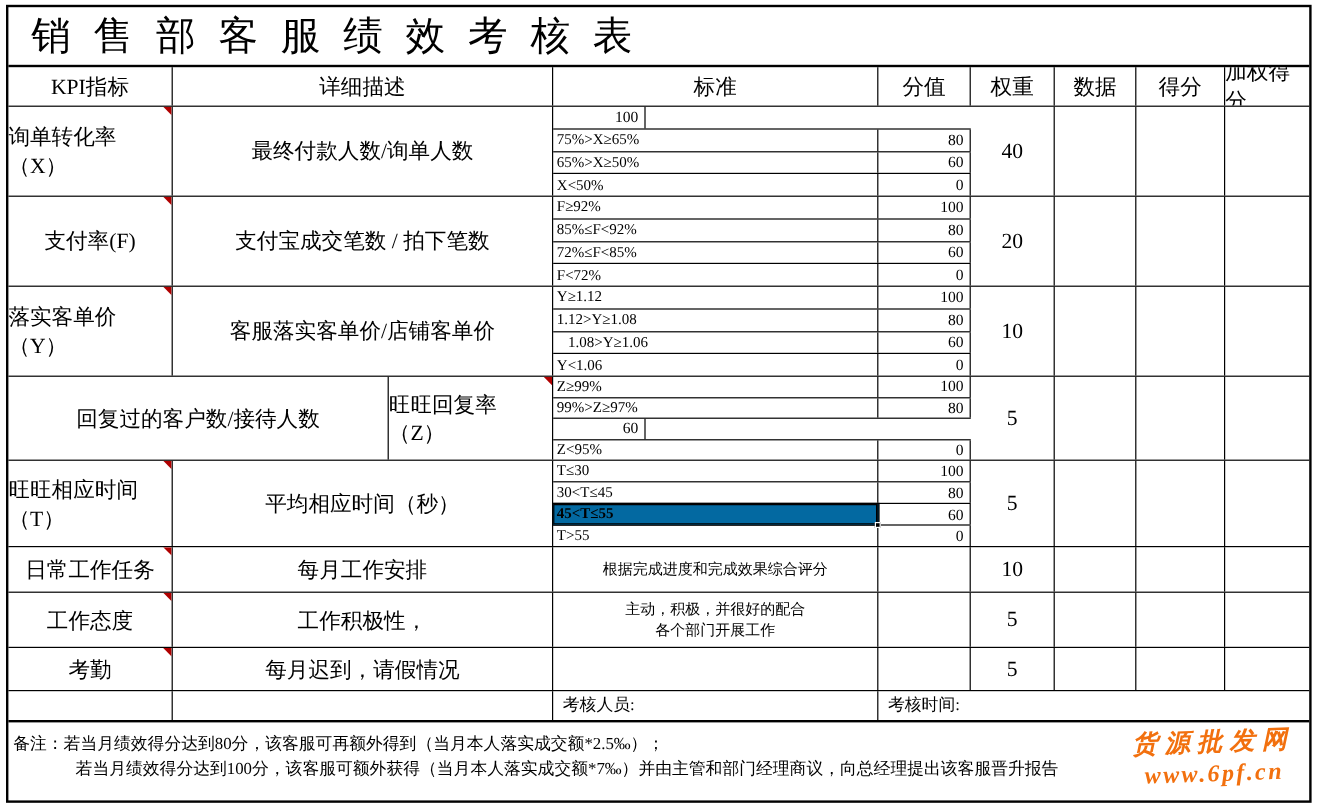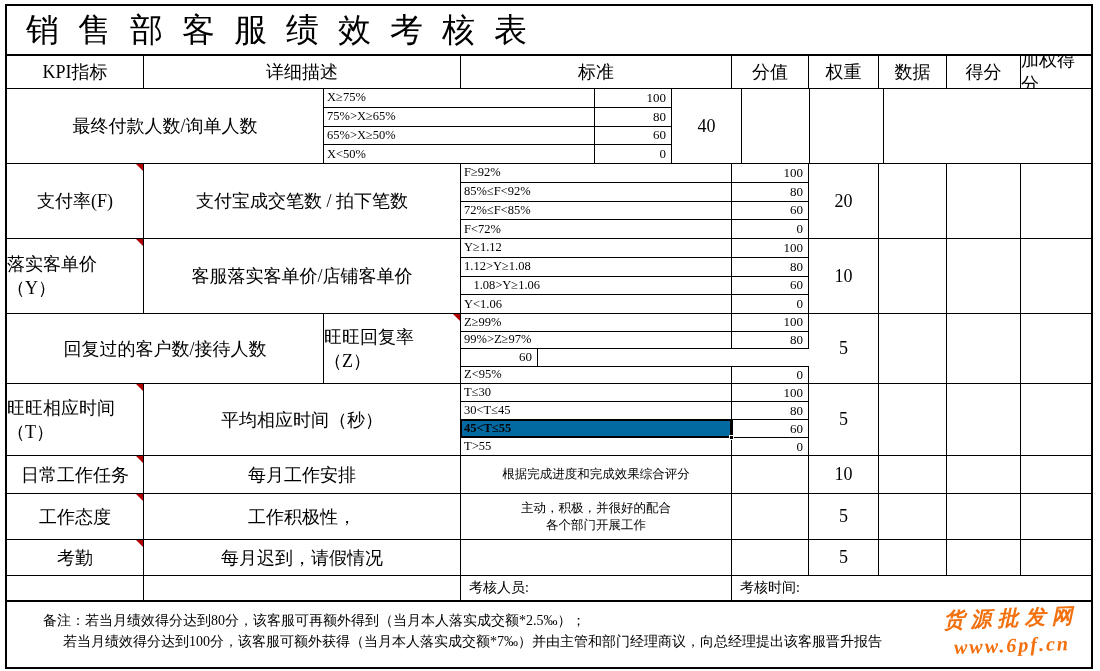--- a/index.html
+++ b/index.html
@@ -34,21 +34,21 @@
 
   .sel { box-shadow:0 0 0 1px #000, inset 0 0 0 1px #000; z-index:3; background:#0369a1;font-weight:bold; }
   .handle { position:absolute; right:-3px; bottom:-3px; width:5px; height:5px;
             background:#000; border:1px solid #fff; z-index:4; }
 
   .left { justify-content:flex-start; padding-left:8px; font-size:14px; }
   .footer-row { height:24px; border-bottom:none; }
 
   .notes { height:67px; border-top:2px solid #000; position:relative;
            font-size:14px; padding-top:8px; line-height:21px; }
-  .nl1 { padding-left:24px;margin-left:12px; }
+  .nl1 { padding-left:4px; }
   .nl2 { padding-left:56px; }
   .wm { position:absolute; right:12px; top:3px; color:#f2700e; font-weight:bold;
         font-style:italic; text-align:center; transform:rotate(-2deg); line-height:27px; }
   .wm-1 { font-size:21px; letter-spacing:6px; }
   .wm-2 { font-size:20px; letter-spacing:2px; }
 </style>
 </head>
 <body>
 
 <div class="sheet">
@@ -62,24 +62,27 @@
     <div class="c w2">详细描述</div>
     <div class="c w3">标准</div>
     <div class="c w4">分值</div>
     <div class="c w5">权重</div>
     <div class="c w6">数据</div>
     <div class="c w7">得分</div>
     <div class="c w8">加权得分</div>
   </div>
 
   <div class="sec" style="height:75px">
+    <div class="c w1 kpi">
+      <i class="tri"></i>
+      <span>询单转化率（X）</span>
+    </div>
     <div class="c w2">最终付款人数/询单人数</div>
     <div class="mid">
       <div class="sub">
-          <div class="std">X≥75%</div>
           <div class="scr">100</div>
         </div>
       <div class="sub">
           <div class="std">75%&gt;X≥65%</div>
           <div class="scr">80</div>
         </div>
       <div class="sub">
           <div class="std">65%&gt;X≥50%</div>
           <div class="scr">60</div>
         </div>

